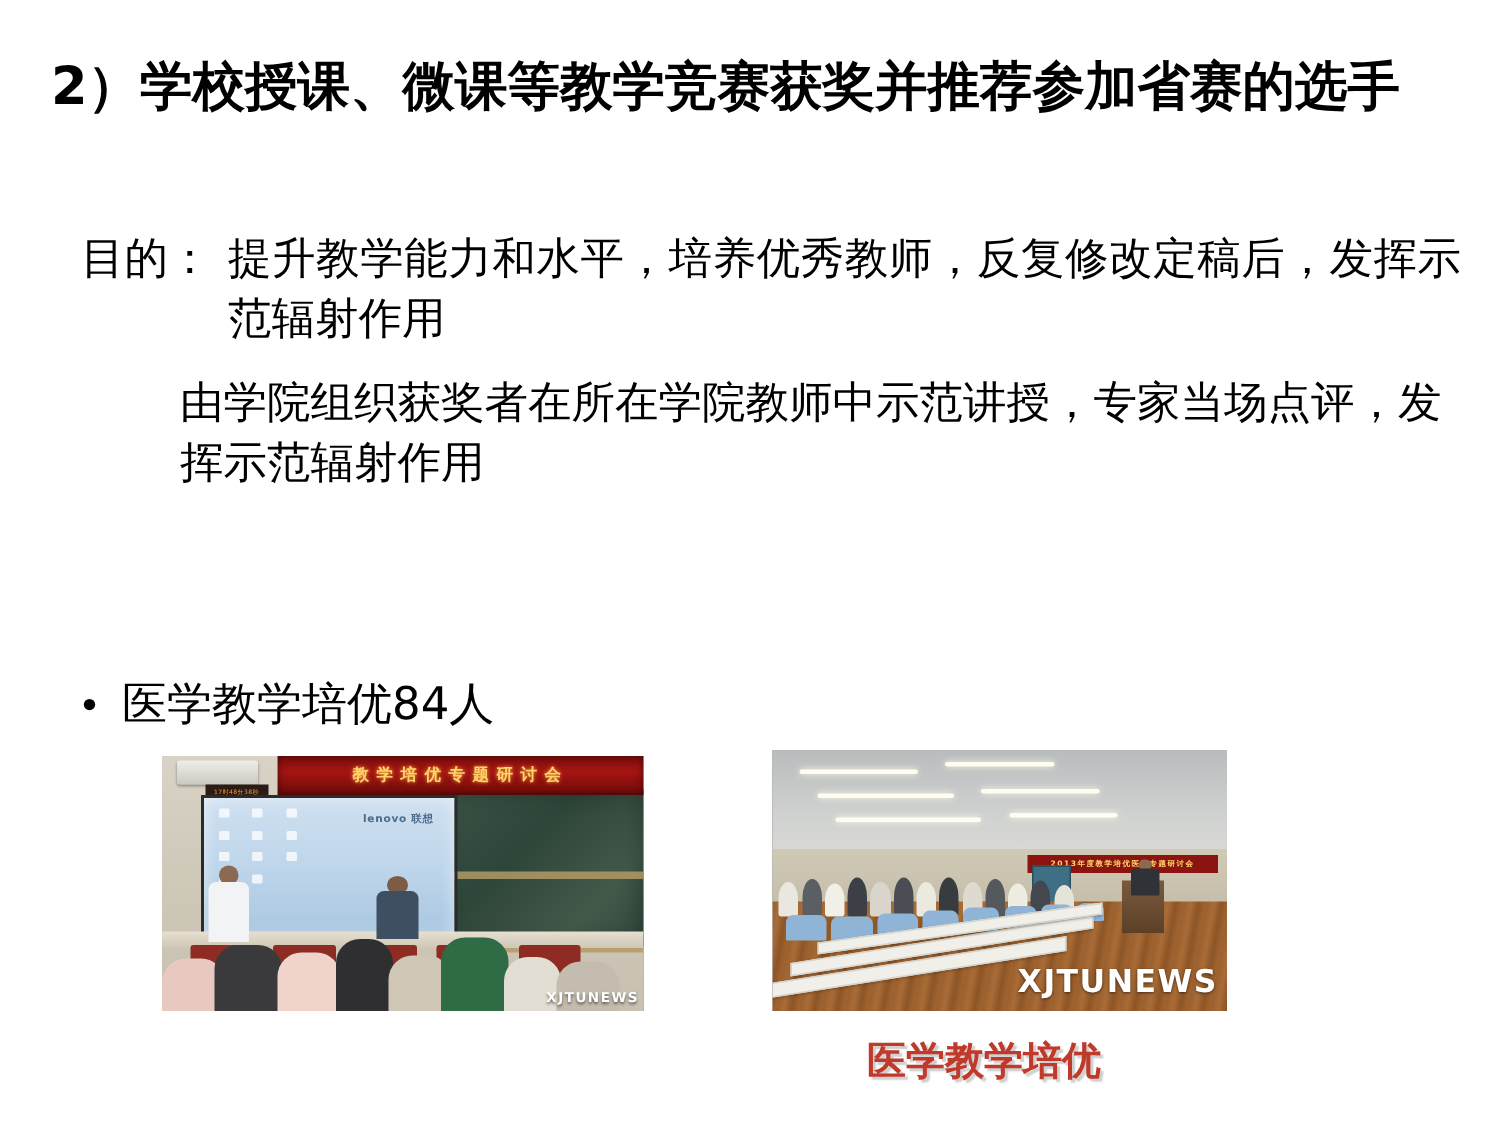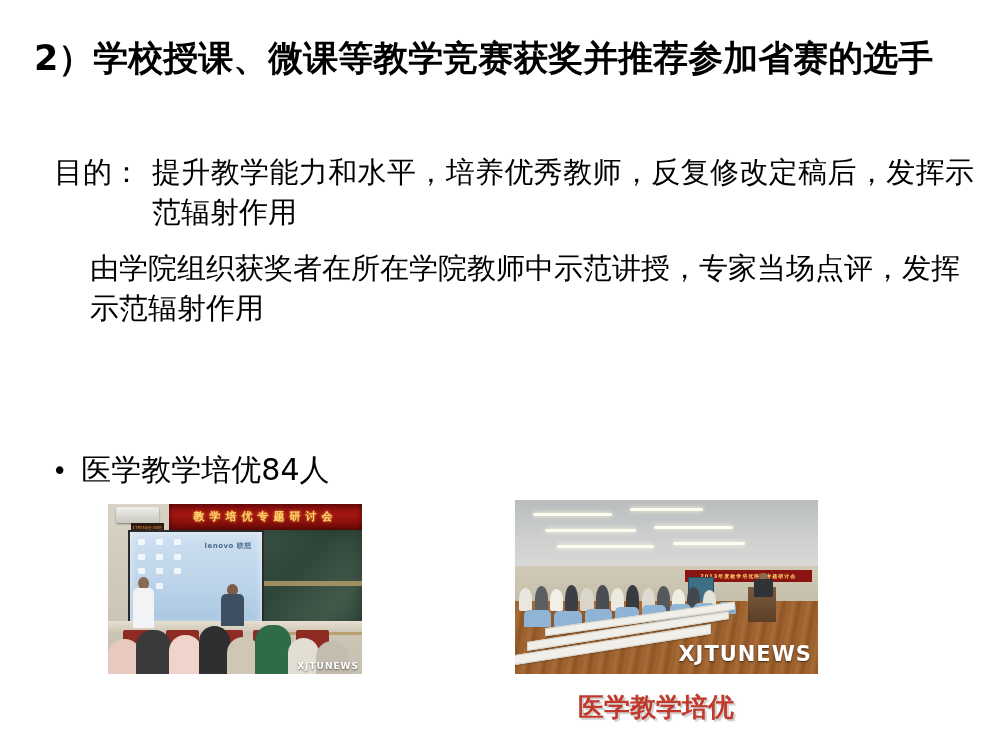--- a/index.html
+++ b/index.html
@@ -59,21 +59,21 @@
     white-space: nowrap;
   }
   .para .txt {
     flex: 1 1 auto;
     text-align: justify;
     text-justify: inter-ideograph;
   }
   .para-gap { height: 8px; }
 
   .extra-lines {
-    margin-left: 56px;
+    margin-left: 86px;
     font-size: 29px;
     line-height: 1.38;
   }
 
   
   .bullet-row {
     position: absolute;
     left: 52px;
     top: 452px;
     display: flex;
@@ -89,21 +89,21 @@
   }
   .bullet-text { font-weight: 400; }
   .bullet-text b { font-weight: 400; }
 
   
   .photo {
     position: absolute;
     overflow: hidden;
     background: #6d6d6d;
   }
-  #photo-left  { left: 108px; top: 504px; width: 254px; height: 170px; }
+  #photo-left  { left: 108px; top: 504px; width: 321px; height: 170px; }
   #photo-right { left: 515px; top: 500px; width: 303px; height: 174px; }
 
   .ph-inner { position: absolute; inset: 0; }
 
   
   .L-wall {
     position: absolute; left: 0; top: 0; width: 100%; height: 100%;
     background: linear-gradient(180deg,#d8d3c6 0%, #cfc9ba 45%, #c8c1b2 100%);
   }
   .L-banner {

